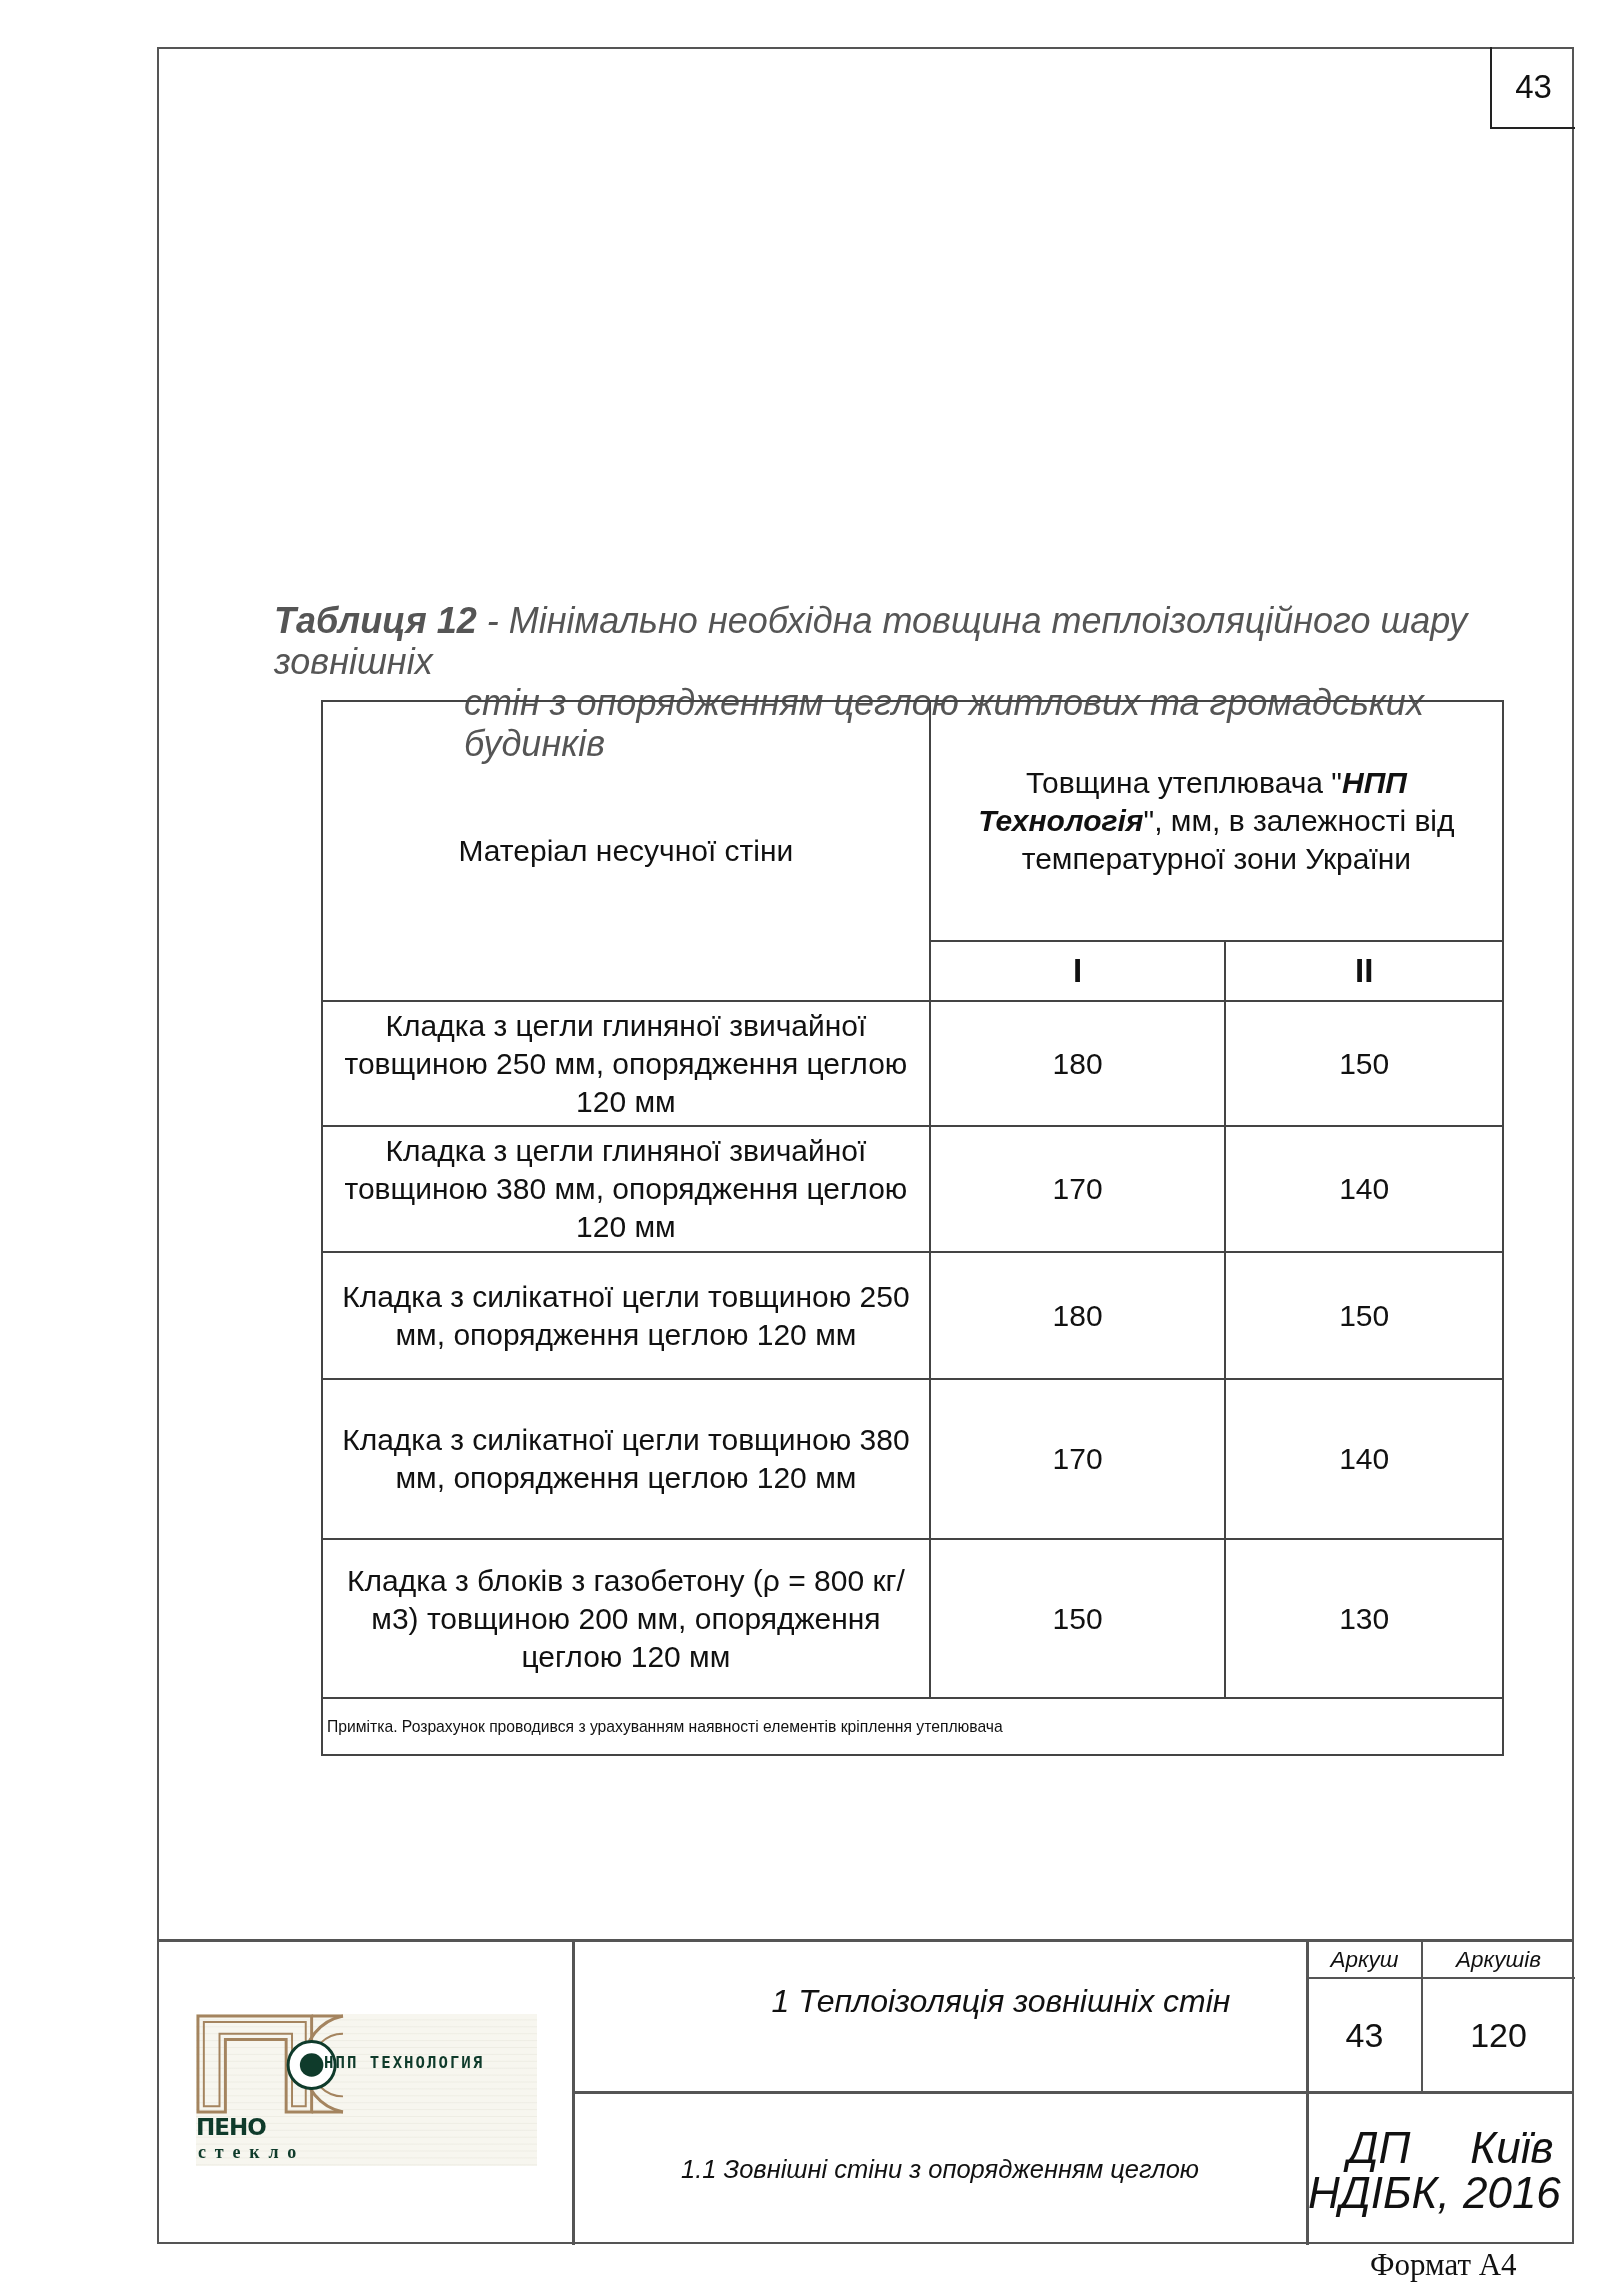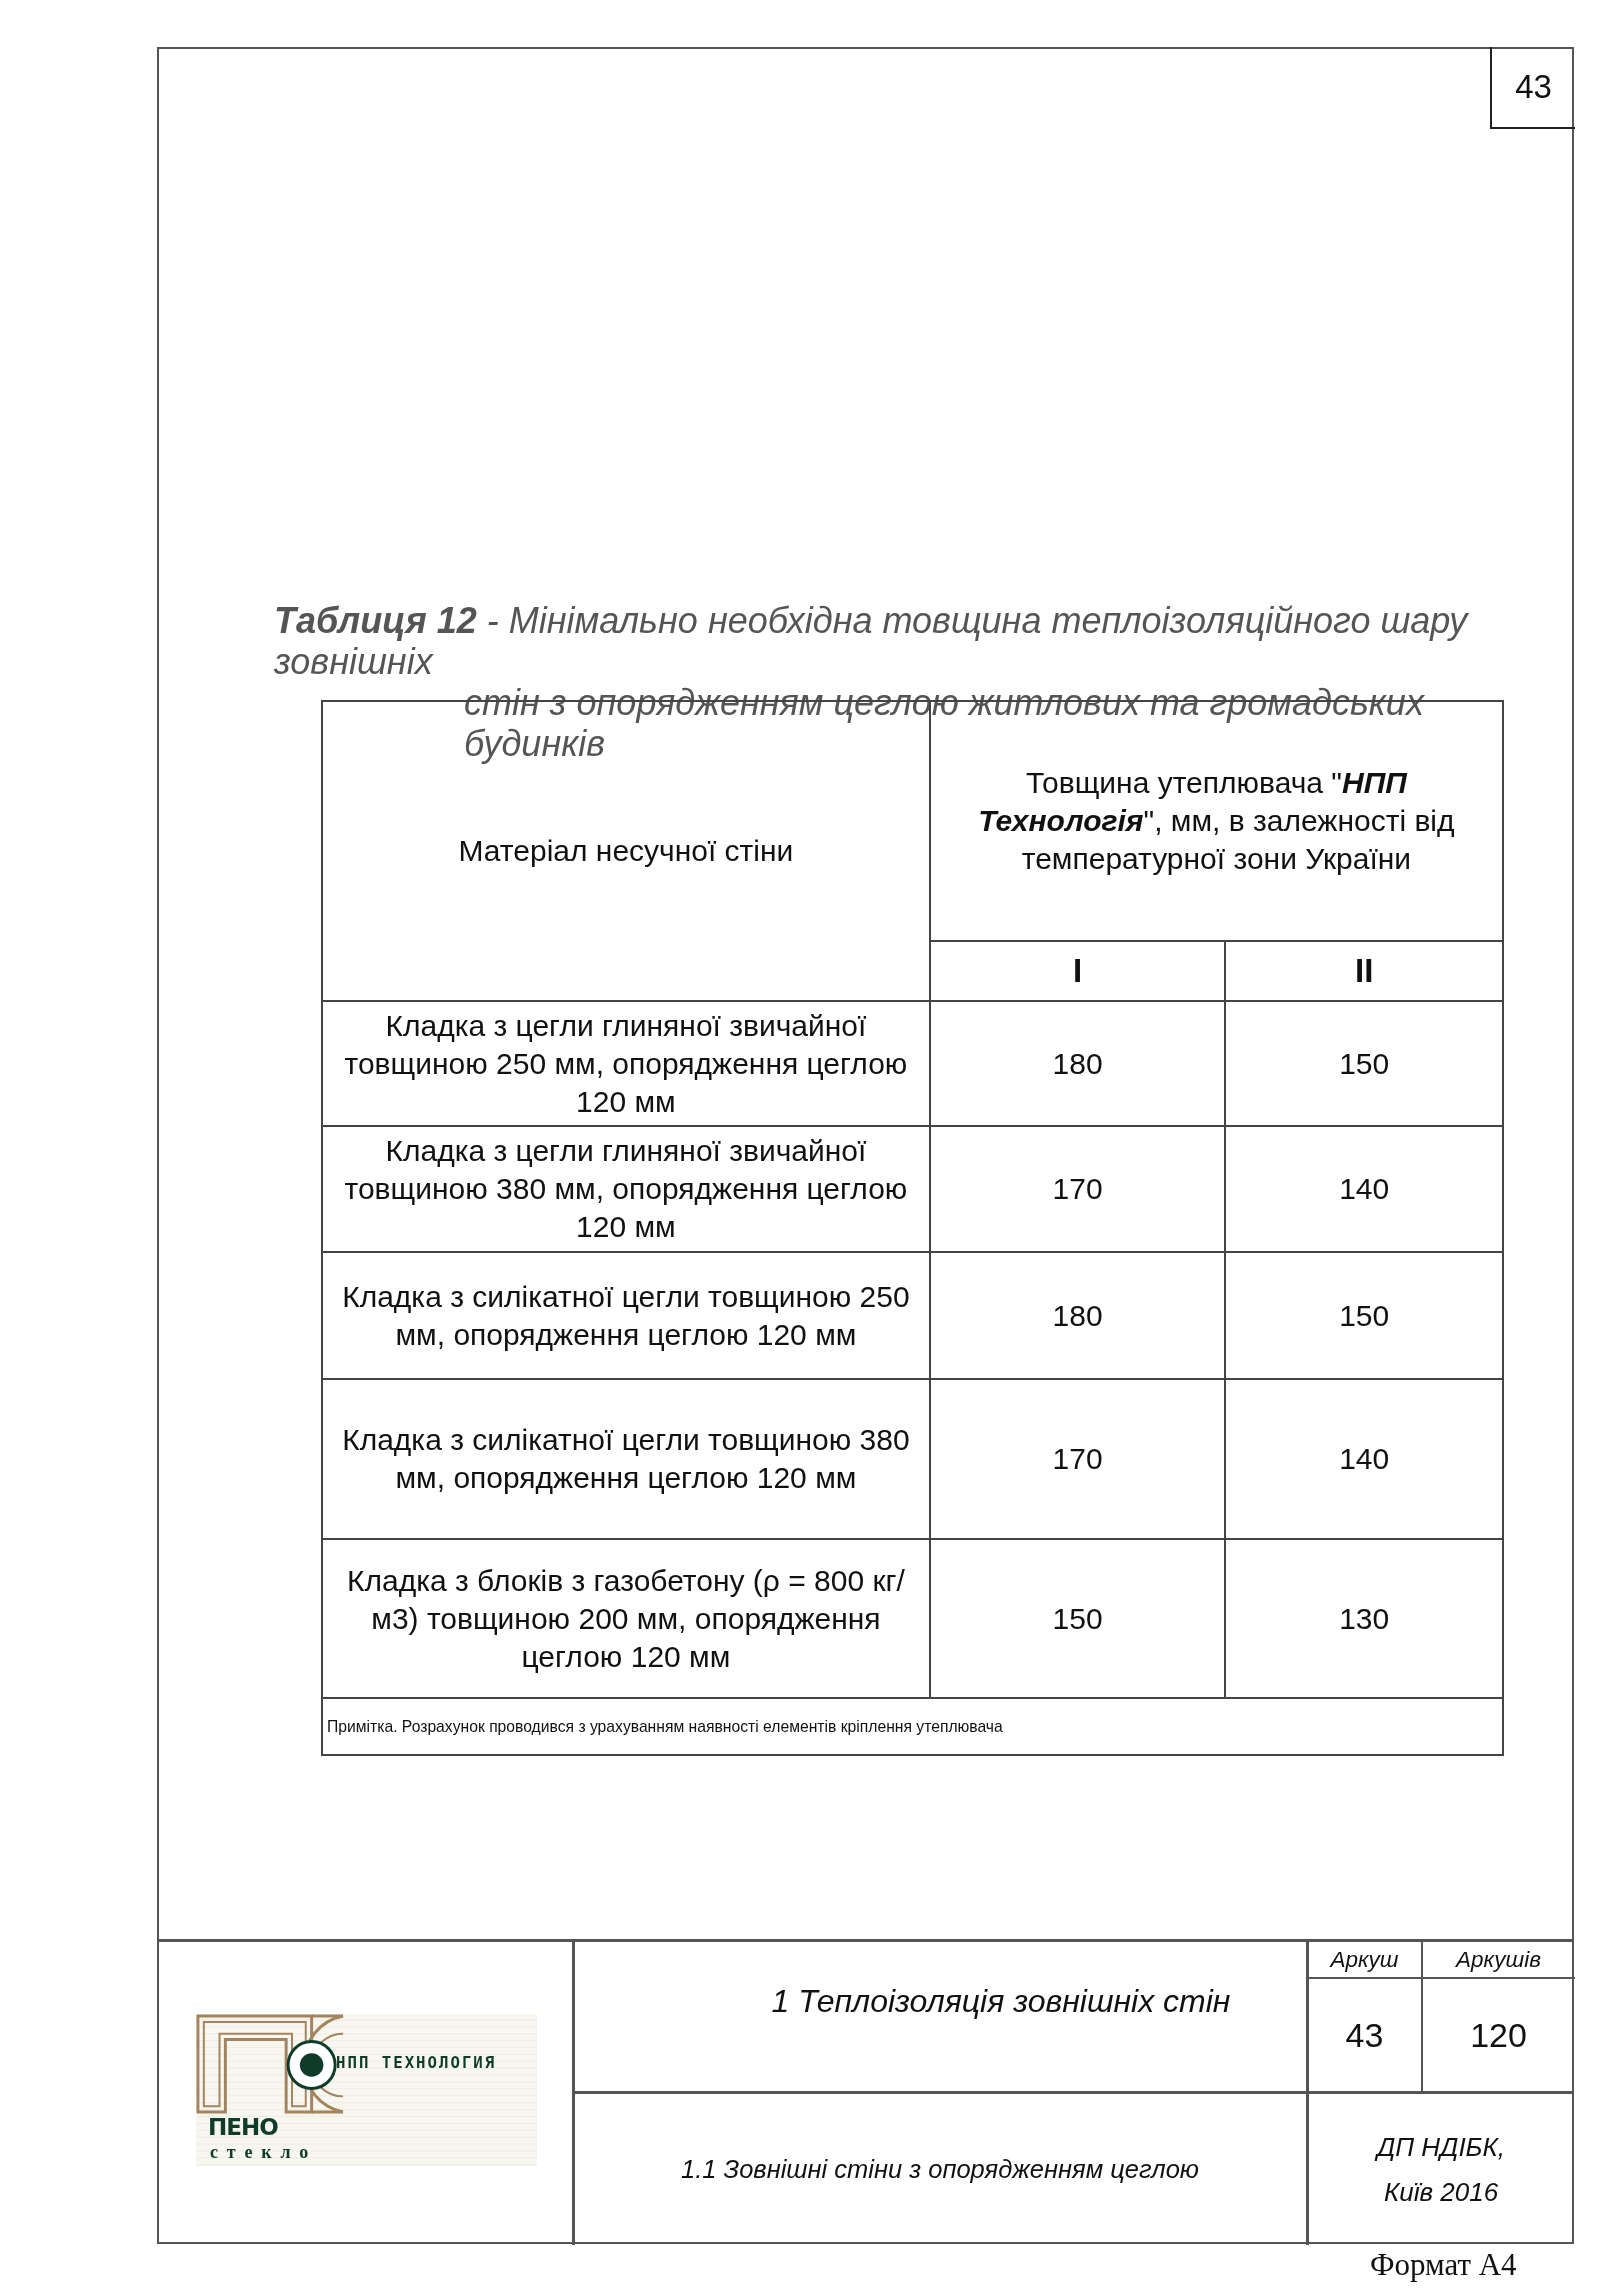--- a/index.html
+++ b/index.html
@@ -1,17 +1,17 @@
 <!DOCTYPE html>
 <html><head>
 <meta charset="utf-8">
 <style>
   html, body { margin:0; padding:0; background:#ffffff; }
   body { width:1620px; height:2293px; position:relative; overflow:hidden; font-family:"Liberation Sans", sans-serif; color:#111; }
-  .abs { position:absolute;margin-left:12px; }
+  .abs { position:absolute; }
   .frame { position:absolute; left:157px; top:47px; width:1417px; height:2197px; border:2.9px solid #555; box-sizing:border-box; }
   .pageno { position:absolute; left:1490px; top:47px; width:85px; height:82px; border-left:2px solid #222; border-bottom:2px solid #222; box-sizing:border-box; display:flex; align-items:center; justify-content:center; font-size:33px; }
   .caption { position:absolute; left:274px; top:600px; width:1274px; font-size:36px; font-style:italic; color:#555; line-height:41px; }
   .caption b { font-weight:bold; }
   .caption .l2 { padding-left:190px; display:block; }
   table.main { position:absolute; left:321px; top:700px; width:1183px; border-collapse:collapse; font-size:30px; }
   table.main td { border:2px solid #444; text-align:center; vertical-align:middle; padding:0 9.8px; line-height:38px; }
   table.main td.note { text-align:left; font-size:15.7px; padding-left:4px; }
   .hdr-bold { font-weight:bold; font-style:italic; }
   .zone { font-weight:bold; font-size:33px; }
@@ -108,19 +108,19 @@
   <span class="abs" style="left:0px; top:98px; font-size:23px; font-weight:700; color:#0f3b2b; line-height:31px; letter-spacing:-1px; font-family:'DejaVu Sans', sans-serif;">ПЕНО</span>
   <span class="abs" style="left:2px; top:128px; font-size:18px; font-weight:bold; color:#0f3b2b; letter-spacing:8.8px; line-height:21.6px; font-family:Liberation Serif, serif;">стекло</span>
 </div>
 
 <div class="stamp-text it" style="left:575px; top:1942px; width:852px; height:118px; font-size:32px;">1 Теплоізоляція зовнішніх стін</div>
 <div class="stamp-text it" style="left:575px; top:2094px; width:730px; height:151px; font-size:25.5px;">1.1 Зовнішні стіни з опорядженням цеглою</div>
 <div class="stamp-text it" style="left:1308px; top:1942px; width:113px; height:35px; font-size:22.5px;">Аркуш</div>
 <div class="stamp-text it" style="left:1423px; top:1942px; width:151px; height:35px; font-size:22.5px;">Аркушів</div>
 <div class="stamp-text" style="left:1308px; top:1979px; width:113px; height:112px; font-size:34px;">43</div>
 <div class="stamp-text" style="left:1423px; top:1979px; width:151px; height:112px; font-size:34px;">120</div>
-<div class="stamp-text it" style="left:1308px; top:2094px; width:266px; height:151px; font-size:26px; flex-direction:column; line-height:45px;">
+<div class="stamp-text it" style="left:1308px; top:2094px; width:266px; height:151px; font-size:44px; flex-direction:row; line-height:45px;">
   <span>ДП НДІБК,</span>
   <span>Київ 2016</span>
 </div>
 
 <div class="format">Формат А4</div>
 
 
 </body></html>

